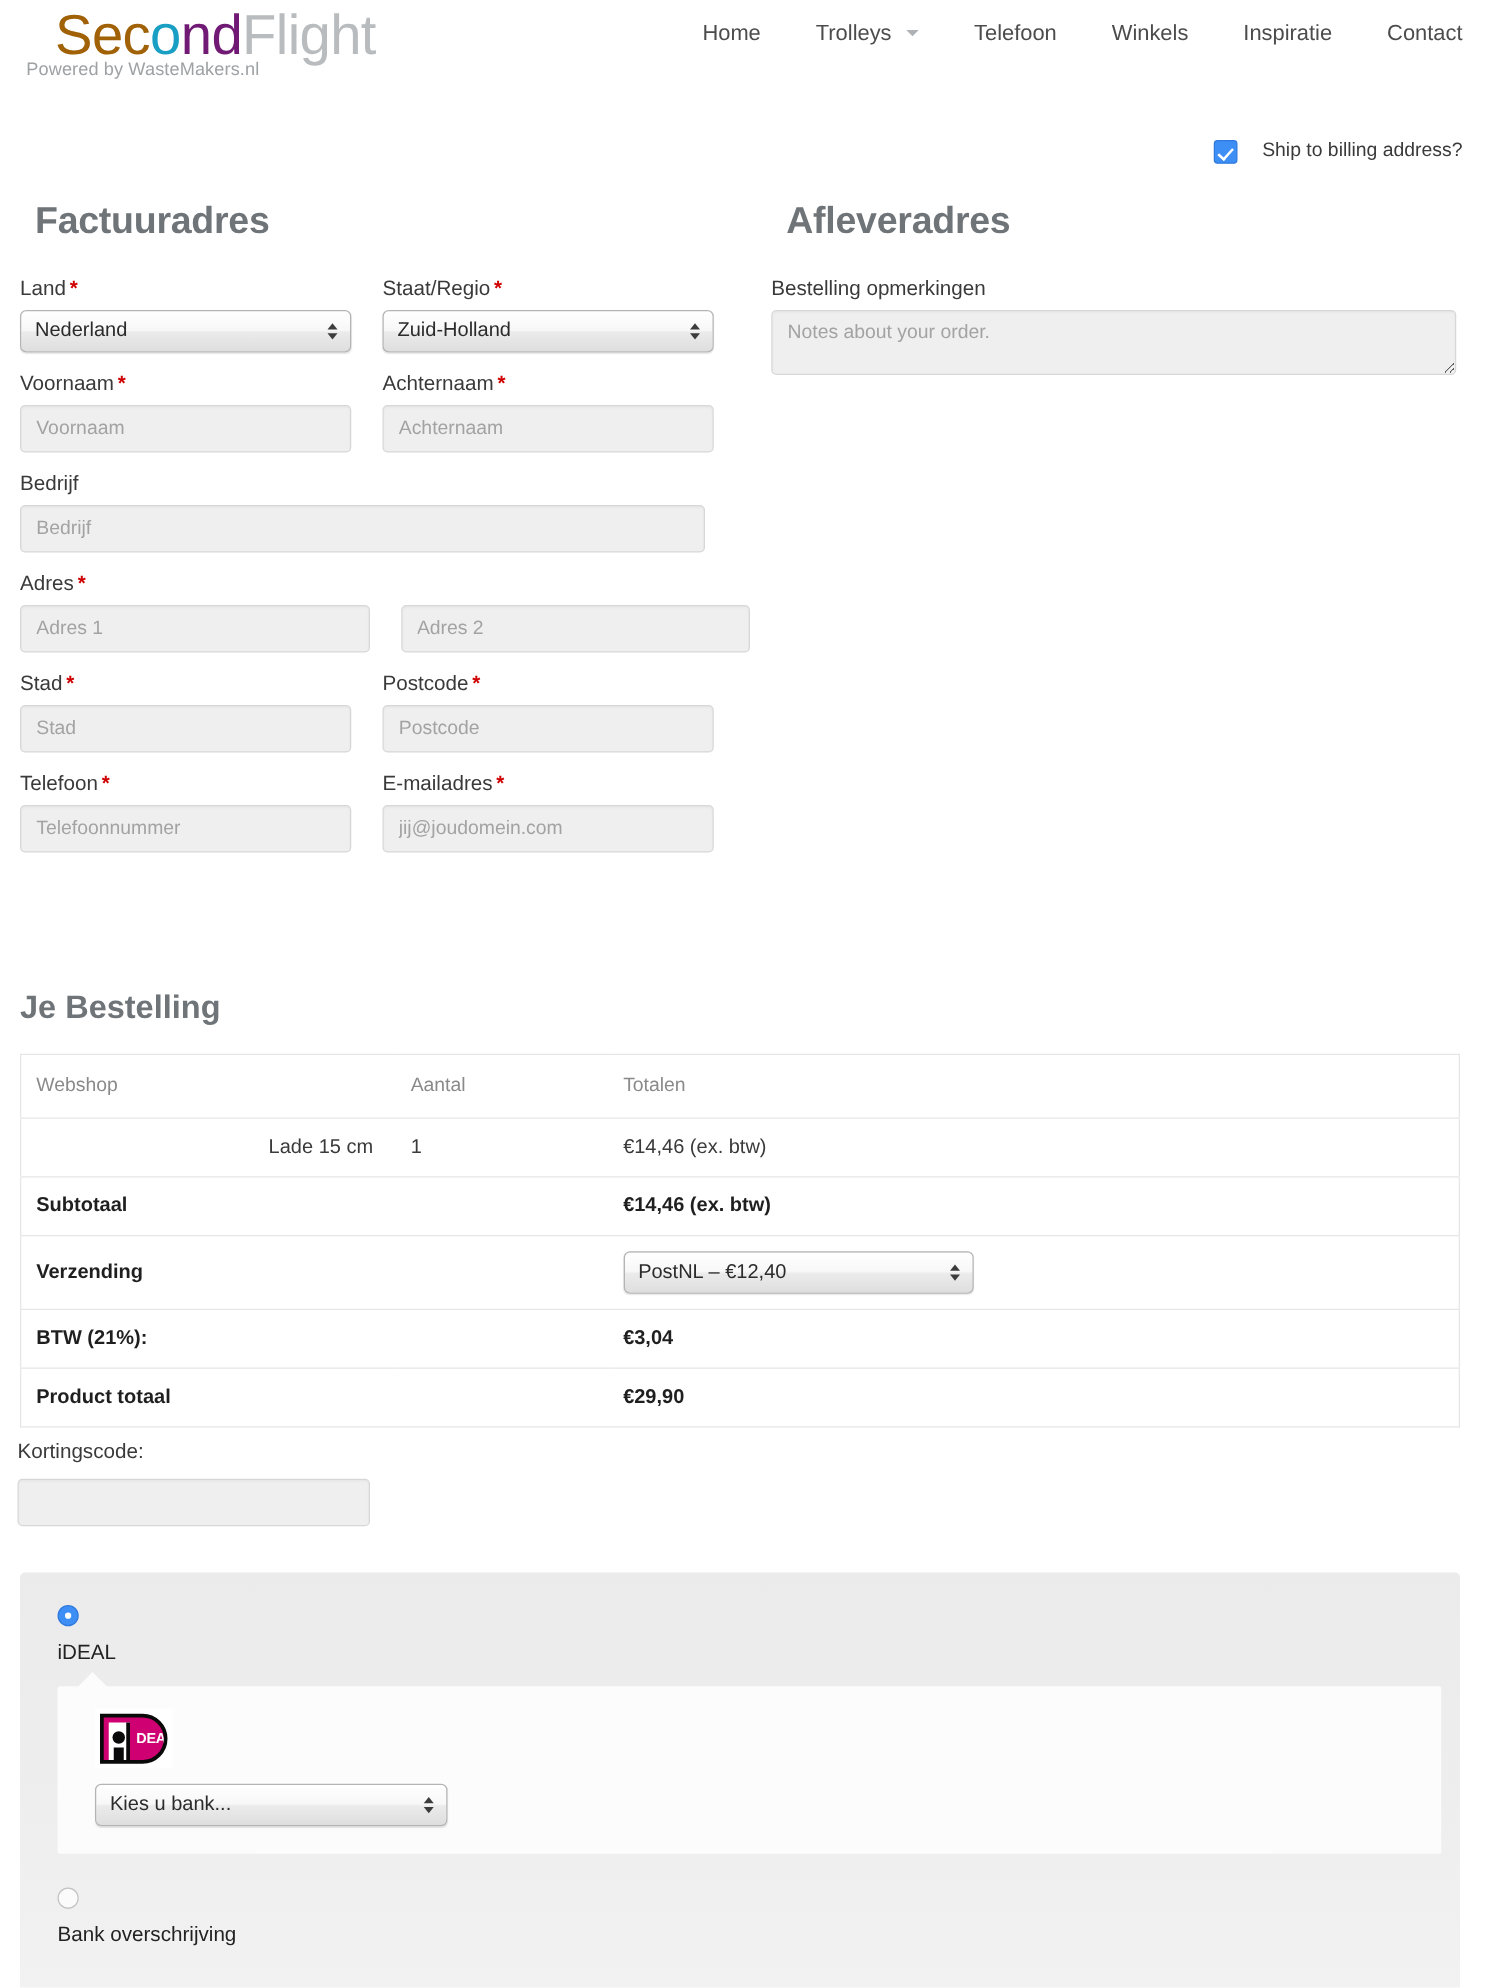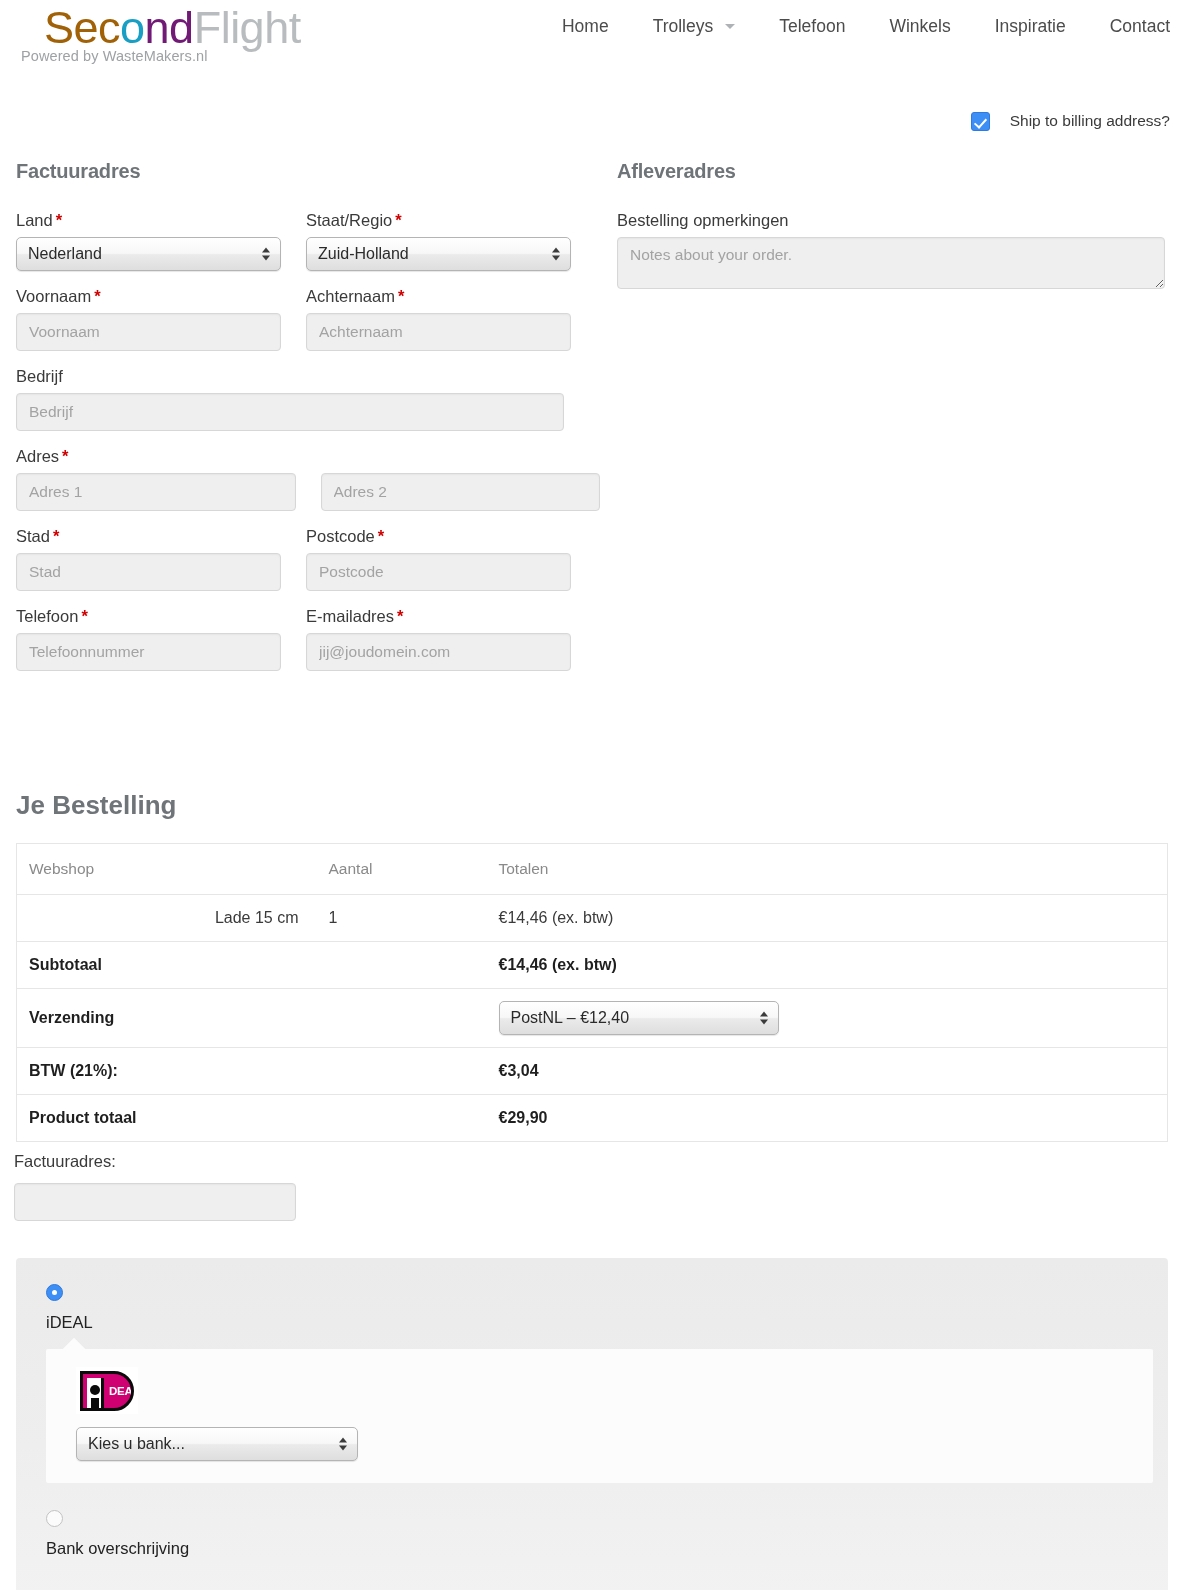--- a/index.html
+++ b/index.html
@@ -108,24 +108,24 @@
     position: absolute;
     top: 160px;
     left: 0;
     width: 1200px;
     display: flex;
   }
   .col-left { width: 600px; padding-left: 16px; }
   .col-right { width: 600px; padding-left: 17px; }
 
   h2.section-title {
-    font-size: 20px;
+    font-size: 30px;
     font-weight: 700;
     color: #6f7478;
-    margin: 0 0 28px 0;
+    margin: 0 0 28px 12px;
     letter-spacing: -0.2px;
   }
   .field-label {
     font-size: 16.5px;
     color: #3a3a3a;
     margin-bottom: 7px;
     display: block;
   }
   .req { color: #d00000; font-weight: 700; margin-left: 3px; }
 
@@ -521,21 +521,21 @@
       <td class="val b">€3,04</td>
     </tr>
     <tr>
       <td class="lbl">Product totaal</td>
       <td></td>
       <td class="val b">€29,90</td>
     </tr>
   </tbody>
 </table>
 
-<label class="coupon-label">Factuuradres:</label>
+<label class="coupon-label">Kortingscode:</label>
 <input class="coupon-input" type="text" value="" placeholder="" style="">
 
 <div class="pay-box">
 
   <div class="pay-method">
     <span class="radio on"></span>
     <div class="pay-name">iDEAL</div>
   </div>
 
   <div class="ideal-panel">

